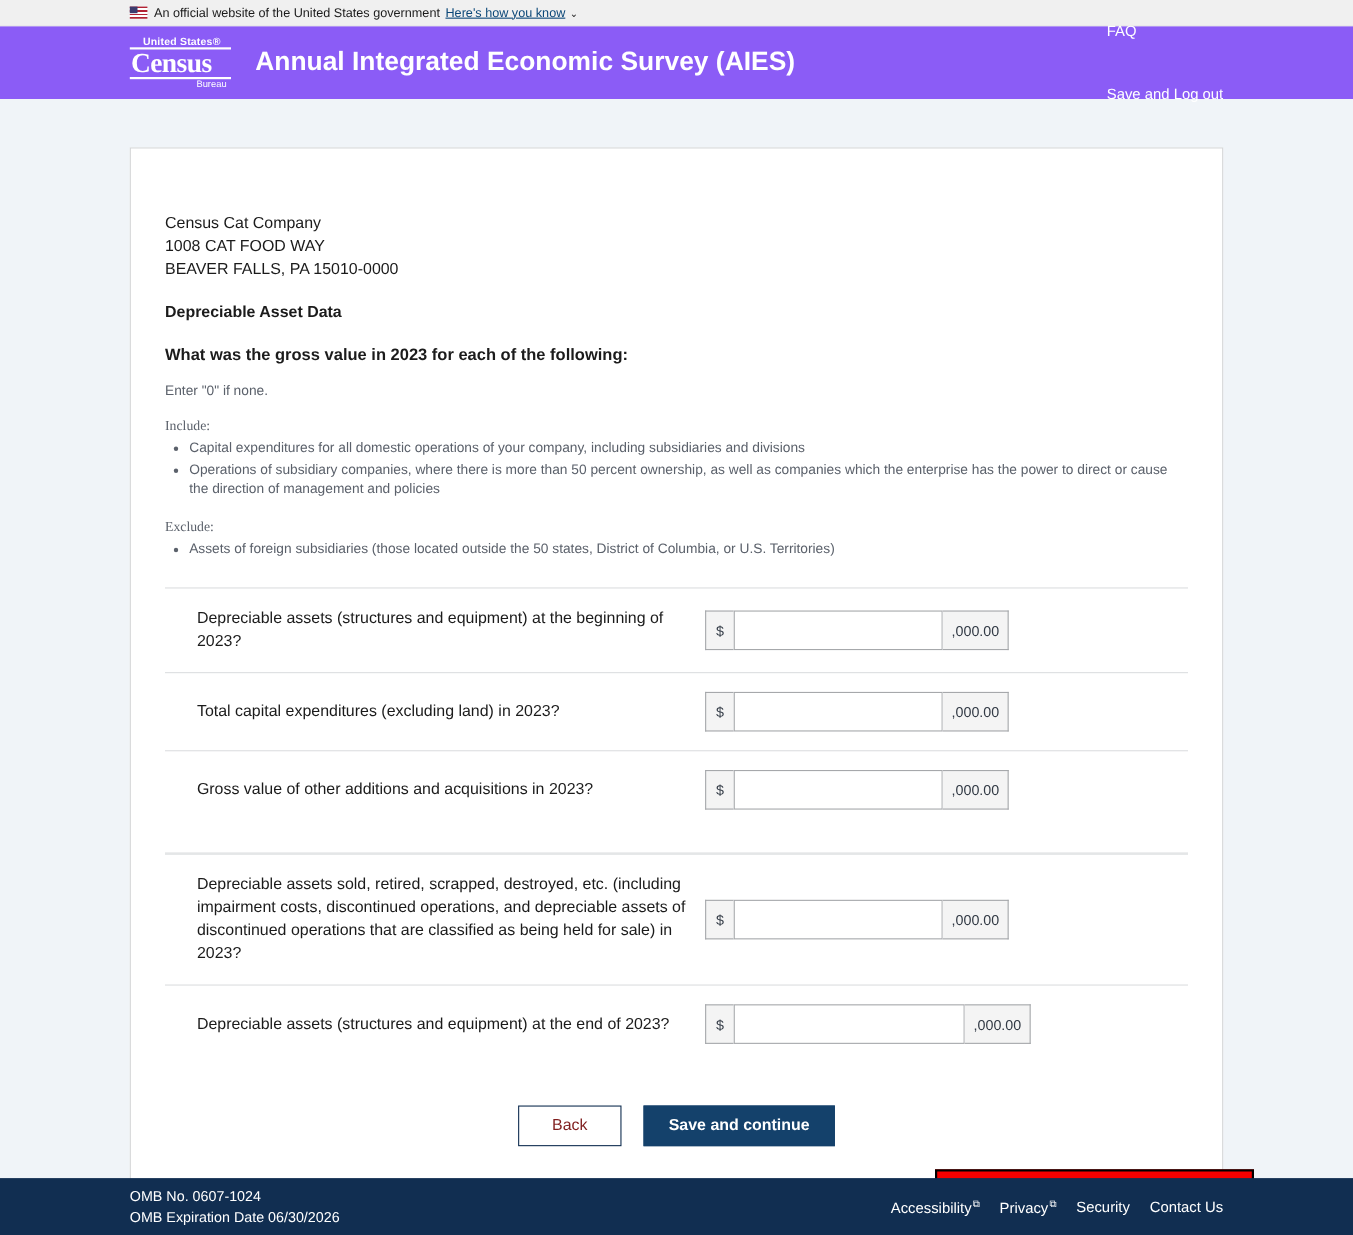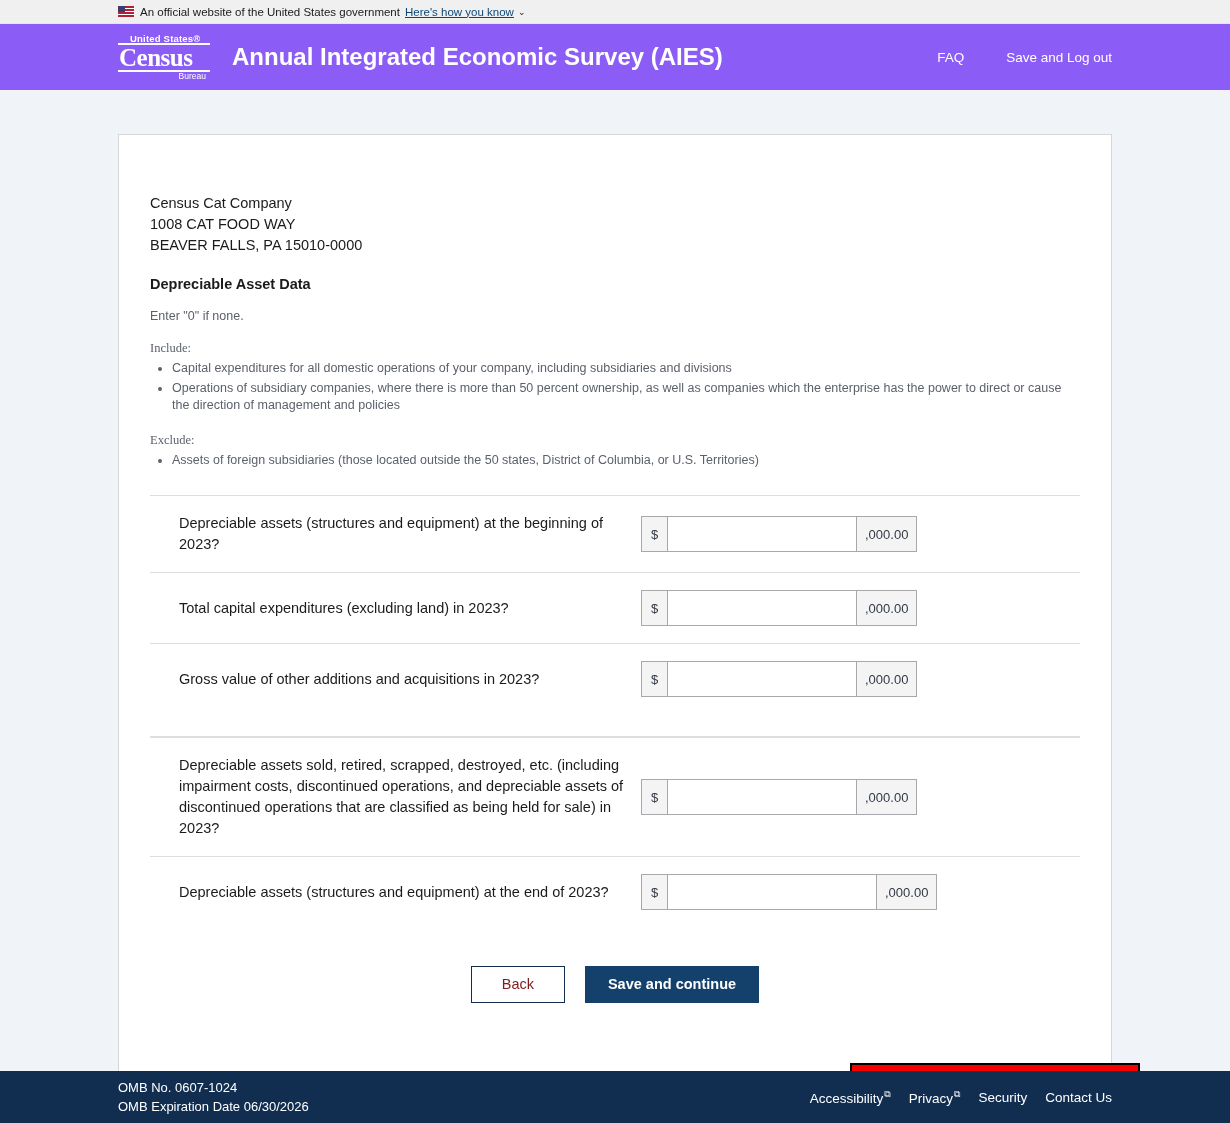--- a/index.html
+++ b/index.html
@@ -96,20 +96,21 @@
     font-weight: bold;
     margin-left: 22px;
     white-space: nowrap;
   }
   .header-nav {
     margin-left: auto;
     display: flex;
     align-items: flex-start;
     gap: 42px;
     font-size: 13.5px;
+    flex-direction: column;
   }
   .header-nav a { color: #fff; text-decoration: none; }
 
   
   .page {
     padding: 0 118px;
     position: relative;
   }
   .card {
     background: #fff;
@@ -303,20 +304,21 @@
 <div class="page">
   <div class="card">
 
     <div class="addr">
       <div>Census Cat Company</div>
       <div>1008 CAT FOOD WAY</div>
       <div>BEAVER FALLS, PA 15010-0000</div>
     </div>
 
     <div class="section-title">Depreciable Asset Data</div>
+    <div class="question-head">What was the gross value in 2023 for each of the following:</div>
     <div class="hint">Enter "0" if none.</div>
 
     <div class="incl-label">Include:</div>
     <ul class="bullets">
       <li>Capital expenditures for all domestic operations of your company, including subsidiaries and divisions</li>
       <li>Operations of subsidiary companies, where there is more than 50 percent ownership, as well as companies which the enterprise has the power to direct or cause the direction of management and policies</li>
     </ul>
 
     <div class="incl-label">Exclude:</div>
     <ul class="bullets">

